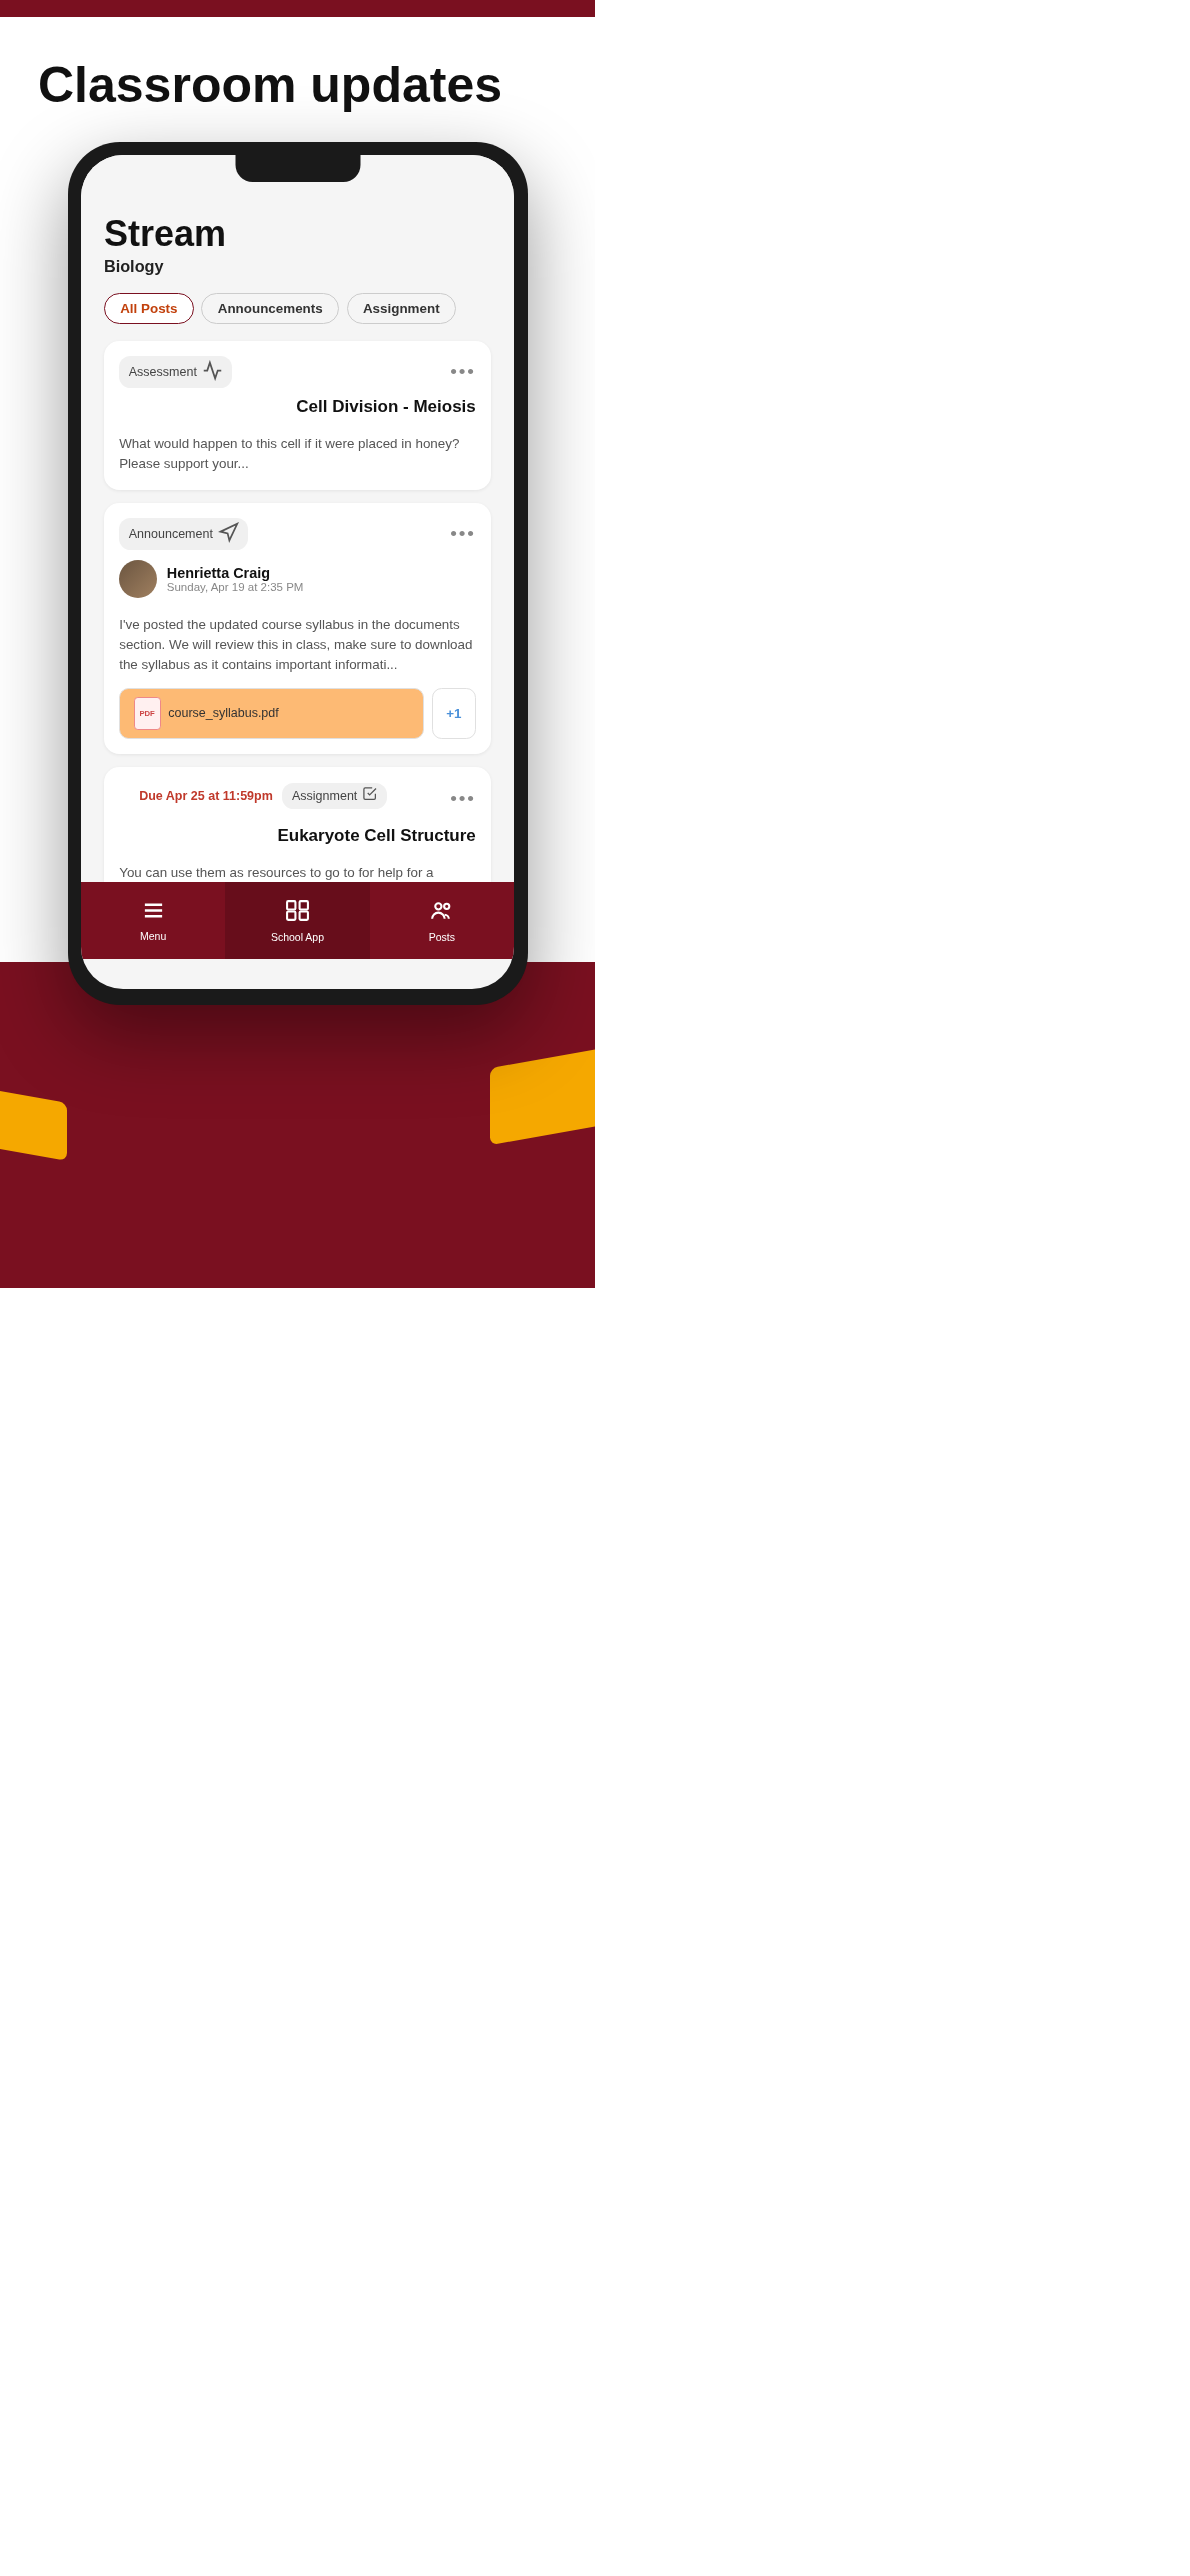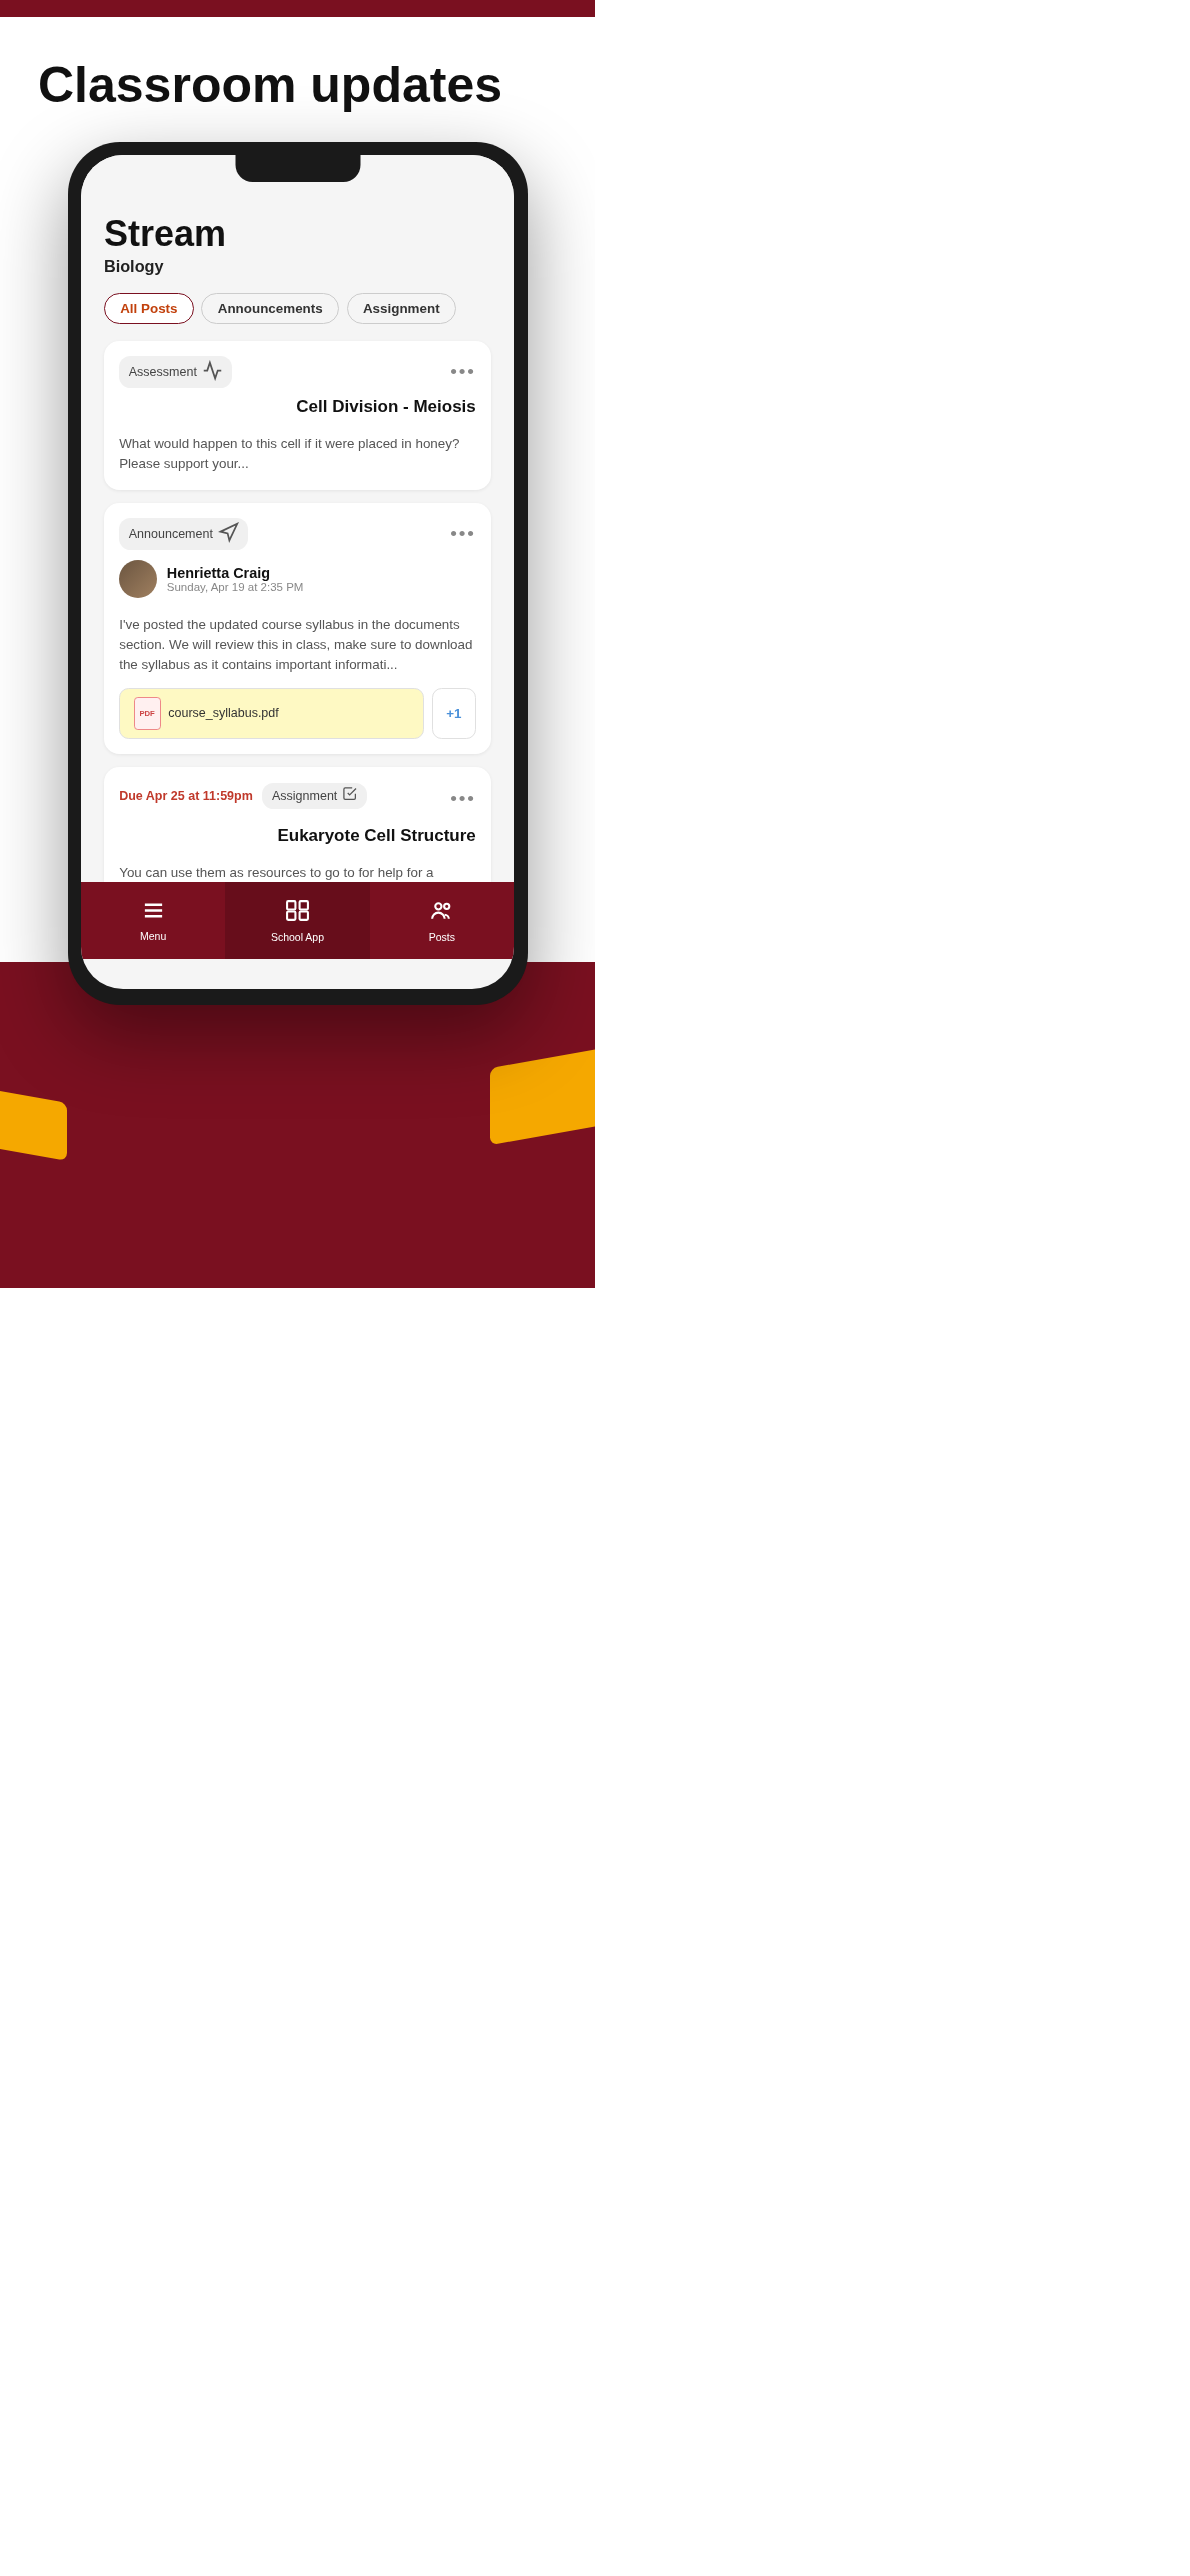--- a/index.html
+++ b/index.html
@@ -245,21 +245,21 @@
     .attachment-row {
       display: flex;
       gap: 7.7px;
       margin-top: 13.4px;
     }
 
     .attachment-pill {
       display: flex;
       align-items: center;
       gap: 7.7px;
-      background: #fef9c3;
+      background: #fdba74;
       border: 1.4px solid #e0e0e0;
       border-radius: 9.6px;
       padding: 7.7px 13.4px;
       font-size: 12.5px;
       color: #333;
       flex: 1;
     }
 
     .pdf-icon {
       width: 27px;
@@ -293,20 +293,21 @@
       display: flex;
       align-items: center;
       gap: 9.6px;
       margin-bottom: 7.7px;
     }
 
     .due-label {
       font-size: 12.5px;
       font-weight: 600;
       color: #c0392b;
+      margin-left: 20px;
     }
 
     .assignment-badge {
       display: flex;
       align-items: center;
       gap: 4.8px;
       font-size: 12.5px;
       font-weight: 500;
       color: #444;
       background: #f0f0f0;

